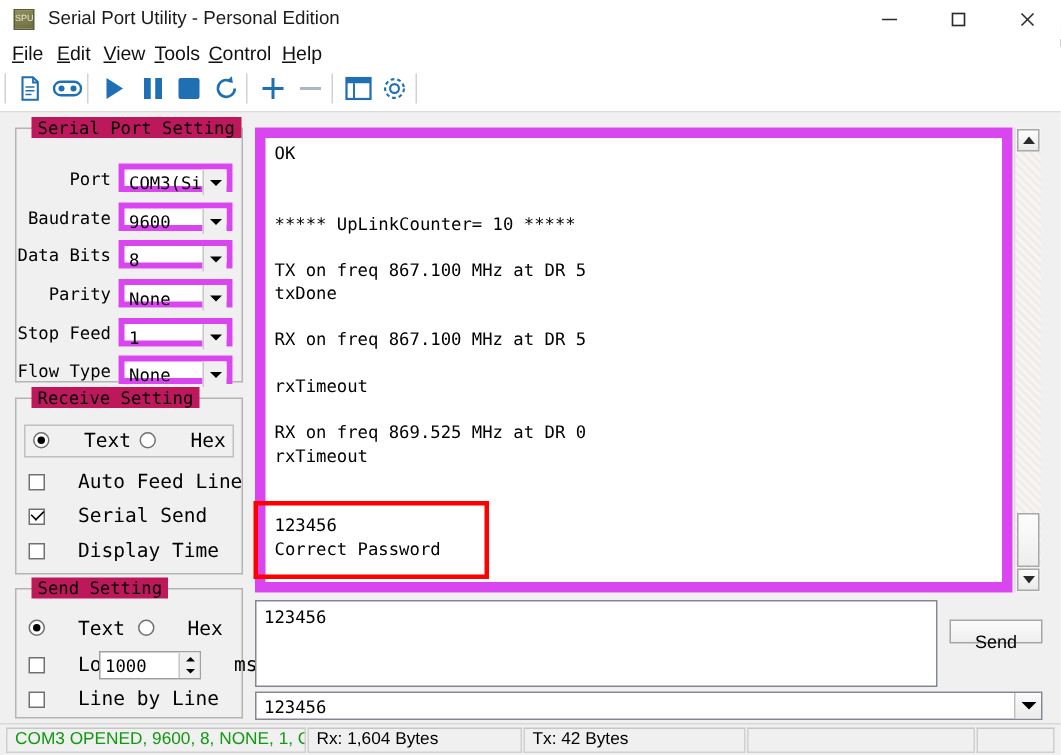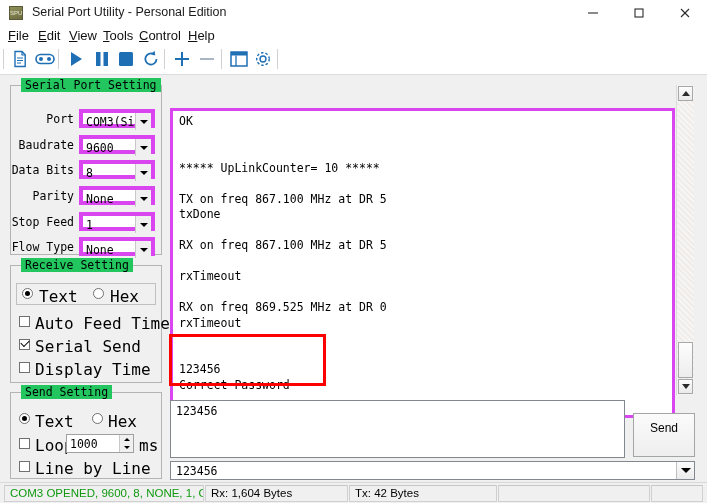--- a/index.html
+++ b/index.html
@@ -106,21 +106,21 @@
   
   .groupbox {
     position: absolute;
     border: 1px solid #b4b4b4;
     background: #f0f0f0;
     box-sizing: border-box;
   }
   .group-title {
     position: absolute;
     top: -8px; left: 10px;
-    background: #22c55e;
+    background: #be185d;
     padding: 0 4px;
     font-family: "DejaVu Sans Mono", monospace;
     font-size: 11.5px;
     color: #000;
     white-space: nowrap;
   }
 
   .field-label {
     position: absolute;
     font-family: "DejaVu Sans Mono", monospace;
@@ -167,23 +167,24 @@
   
   .radio-frame {
     position: absolute;
     border: 1px solid #c0c0c0;
     background: #f0f0f0;
     box-sizing: border-box;
   }
   .opt {
     position: absolute;
     font-family: "DejaVu Sans Mono", monospace;
-    font-size: 16px;
+    font-size: 13px;
     color: #000;
     white-space: nowrap;
+    margin-left: 17px;
   }
   .radio-dot {
     position: absolute;
     width: 11px; height: 11px;
     border: 1px solid #707070;
     border-radius: 50%;
     background: #fff;
     box-sizing: border-box;
   }
   .radio-dot.on::after {
@@ -241,24 +242,23 @@
   .spin .sbtns::after {
     content:""; position:absolute; left:4px; bottom:3px;
     border-left:3px solid transparent; border-right:3px solid transparent;
     border-top:3px solid #000;
   }
 
   
   .terminal {
     position: absolute;
     background: #ffffff;
-    border: 3px solid #d946ef;
+    border: 7px solid #d946ef;
     box-sizing: border-box;
     overflow: hidden;
-    margin-top: 23px;
   }
   .term-text {
     position: absolute;
     left: 6px; top: 3px;
     font-family: "DejaVu Sans Mono", monospace;
     font-size: 11.5px;
     line-height: 15.5px;
     color: #000;
     white-space: pre;
   }
@@ -544,21 +544,21 @@
     <div class="group-title">Receive Setting</div>
   </div>
 
   <div class="radio-frame" style="left:16px; top:283px; width:140px; height:22px;"></div>
   <div class="radio-dot on" style="left:22px; top:288px;"></div>
   <div class="opt" style="left:39px; top:287px;">Text</div>
   <div class="radio-dot" style="left:93px; top:288px;"></div>
   <div class="opt" style="left:110px; top:287px;">Hex</div>
 
   <div class="chk" style="left:19px; top:316px;"></div>
-  <div class="opt" style="left:35px; top:314px;">Auto Feed Time</div>
+  <div class="opt" style="left:35px; top:314px;">Auto Feed Line</div>
 
   <div class="chk on" style="left:19px; top:339px;"></div>
   <div class="opt" style="left:35px; top:337px;">Serial Send</div>
 
   <div class="chk" style="left:19px; top:362px;"></div>
   <div class="opt" style="left:35px; top:360px;">Display Time</div>
 
   <div class="groupbox" style="left:10px; top:392px; width:152px; height:87px;">
     <div class="group-title">Send Setting</div>
   </div>
@@ -605,21 +605,21 @@
     <div class="track" style="top:16px; bottom:16px;"></div>
     <div class="vs-btn vs-up" style="top:1px;"></div>
     <div class="vs-thumb" style="top:257px; height:36px;"></div>
     <div class="vs-btn vs-down" style="bottom:1px;"></div>
   </div>
 
   <div class="sendbox" style="left:170px; top:400px; width:455px; height:58px;">
     <div class="sendval">123456</div>
   </div>
 
-  <div class="send-button" style="left:633px; top:413px; width:62px; height:44px;">Send</div>
+  <div class="send-button" style="left:633px; top:413px; width:62px; height:16px;">Send</div>
 
   <div class="histcombo" style="left:170px; top:461px; width:525px; height:19px;">
     <div class="hval">123456</div>
     <div class="harrow"></div>
   </div>
 
   <div class="statusbar">
     <div class="status-cell green" style="left:4px; width:200px;">COM3 OPENED, 9600, 8, NONE, 1, OFF</div>
     <div class="status-cell" style="left:205px; width:143px;">Rx: 1,604 Bytes</div>
     <div class="status-cell" style="left:349px; width:148px;">Tx: 42 Bytes</div>

